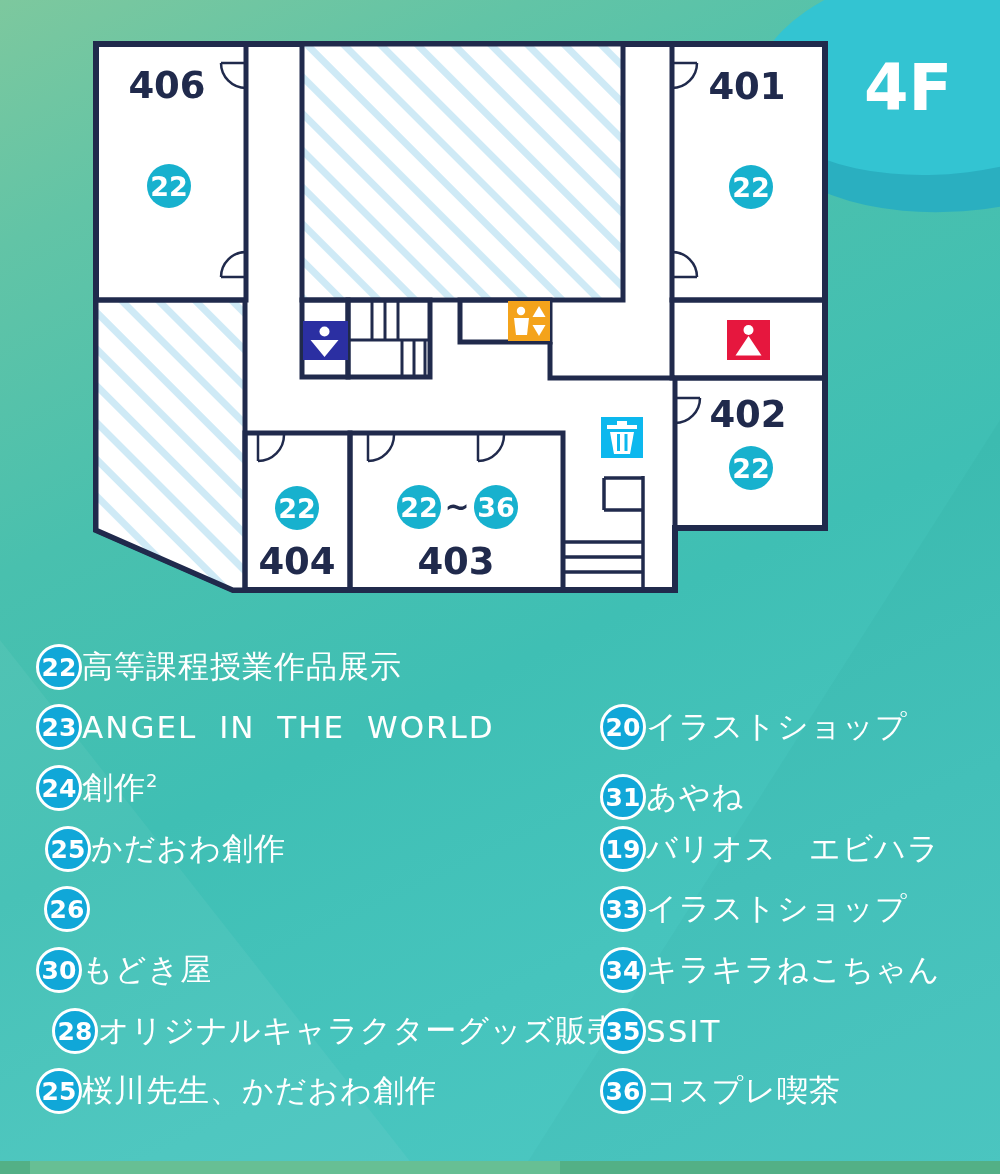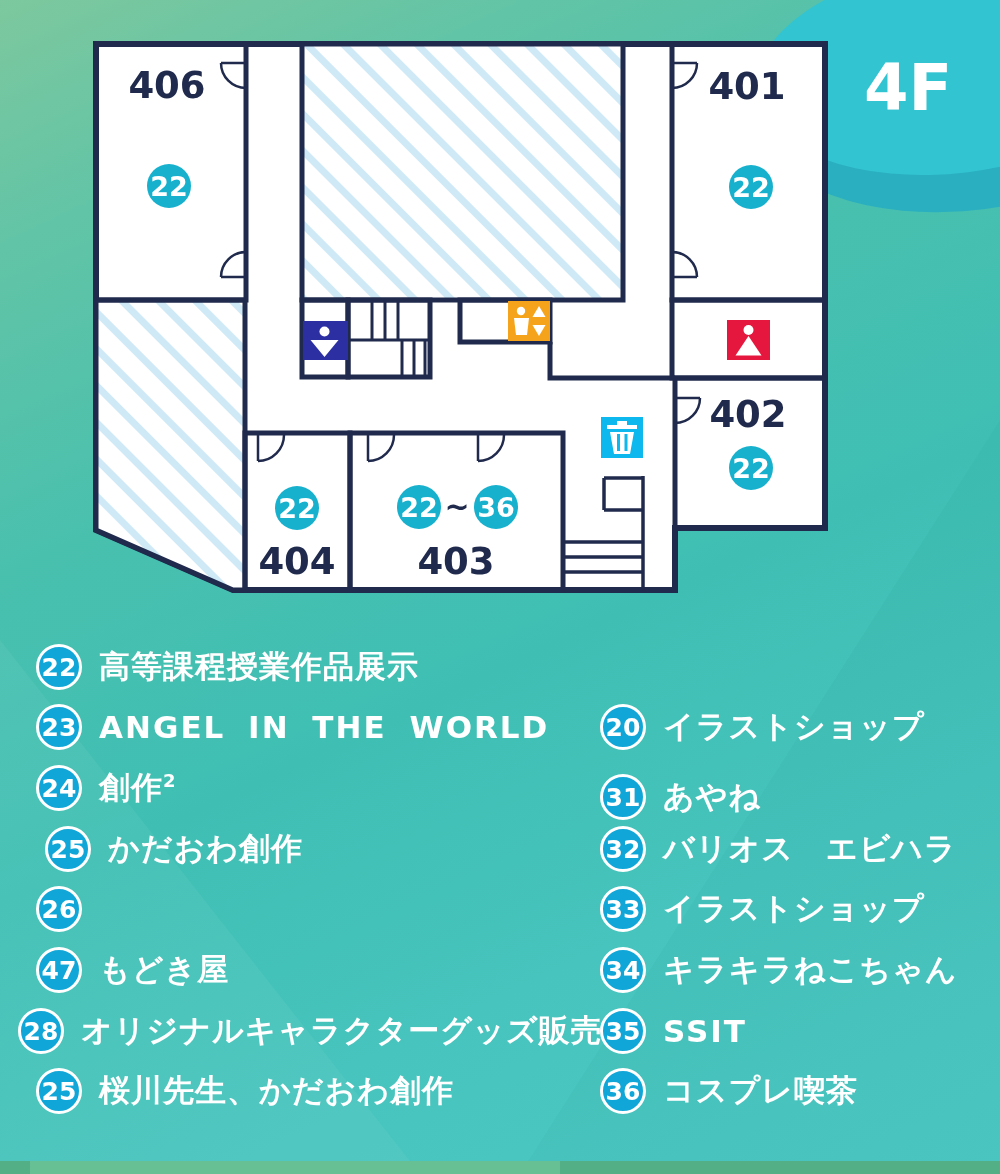--- a/index.html
+++ b/index.html
@@ -5,21 +5,21 @@
   html,body{margin:0;padding:0;}
   body{
     width:1000px;height:1174px;position:relative;overflow:hidden;
     font-family:"DejaVu Sans","Liberation Sans",sans-serif;
     background:linear-gradient(155deg,#7dc89e 0%,#62c4a6 15%,#49c0ae 35%,#3fbfb4 55%,#46c4bd 75%,#4fc9c4 100%);
   }
   svg{position:absolute;left:0;top:0;}
   .lrow{position:absolute;display:flex;align-items:center;height:46px;}
   .lnum{width:40px;height:40px;border:3px solid #fff;border-radius:50%;background:#10a7d8;
         color:#fff;font-weight:bold;font-size:25px;display:flex;align-items:center;justify-content:center;flex:none;}
-  .llabel{margin-left:17px;color:#fff;font-weight:bold;font-size:31px;letter-spacing:1px;white-space:nowrap;}
+  .llabel{color:#fff;font-weight:normal;font-size:31px;letter-spacing:1px;white-space:nowrap;}
   .latin{letter-spacing:2px;word-spacing:10px;}
   .llabel sup{font-size:18px;}
 </style>
 </head>
 <body>
 
 <svg width="1000" height="1174" viewBox="0 0 1000 1174">
   <defs>
     <pattern id="hatch" patternUnits="userSpaceOnUse" width="26" height="26" patternTransform="rotate(-45)">
       <rect width="26" height="26" fill="#ffffff"></rect>
@@ -151,46 +151,46 @@
   <span class="llabel latin">ANGEL IN THE WORLD</span>
 </div>
 <div class="lrow" style="left:36px;top:765px">
   <span class="lnum">24</span>
   <span class="llabel"><span>創作</span><sup>2</sup></span>
 </div>
 <div class="lrow" style="left:45px;top:826px">
   <span class="lnum">25</span>
   <span class="llabel">かだおわ創作</span>
 </div>
-<div class="lrow" style="left:36px;top:886px">
+<div class="lrow" style="left:44px;top:886px">
   <span class="lnum">26</span>
 </div>
 <div class="lrow" style="left:36px;top:947px">
-  <span class="lnum">47</span>
+  <span class="lnum">30</span>
   <span class="llabel">もどき屋</span>
 </div>
-<div class="lrow" style="left:18px;top:1008px">
+<div class="lrow" style="left:52px;top:1008px">
   <span class="lnum">28</span>
   <span class="llabel">オリジナルキャラクターグッズ販売</span>
 </div>
 <div class="lrow" style="left:36px;top:1068px">
   <span class="lnum">25</span>
   <span class="llabel">桜川先生、かだおわ創作</span>
 </div>
 
 <div class="lrow" style="left:600px;top:704px">
   <span class="lnum">20</span>
   <span class="llabel">イラストショップ</span>
 </div>
 <div class="lrow" style="left:600px;top:774px">
   <span class="lnum">31</span>
   <span class="llabel">あやね</span>
 </div>
 <div class="lrow" style="left:600px;top:826px">
-  <span class="lnum">32</span>
+  <span class="lnum">19</span>
   <span class="llabel">バリオス　エビハラ</span>
 </div>
 <div class="lrow" style="left:600px;top:886px">
   <span class="lnum">33</span>
   <span class="llabel">イラストショップ</span>
 </div>
 <div class="lrow" style="left:600px;top:947px">
   <span class="lnum">34</span>
   <span class="llabel">キラキラねこちゃん</span>
 </div>

